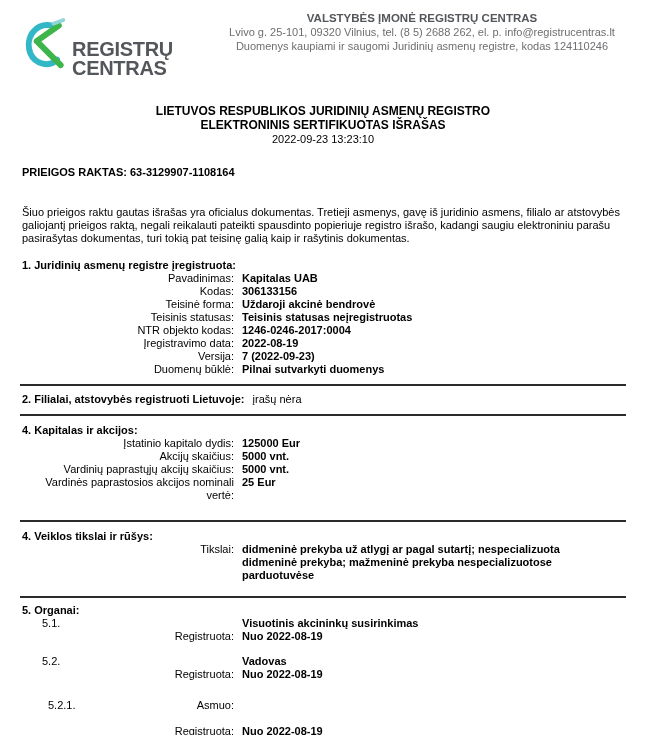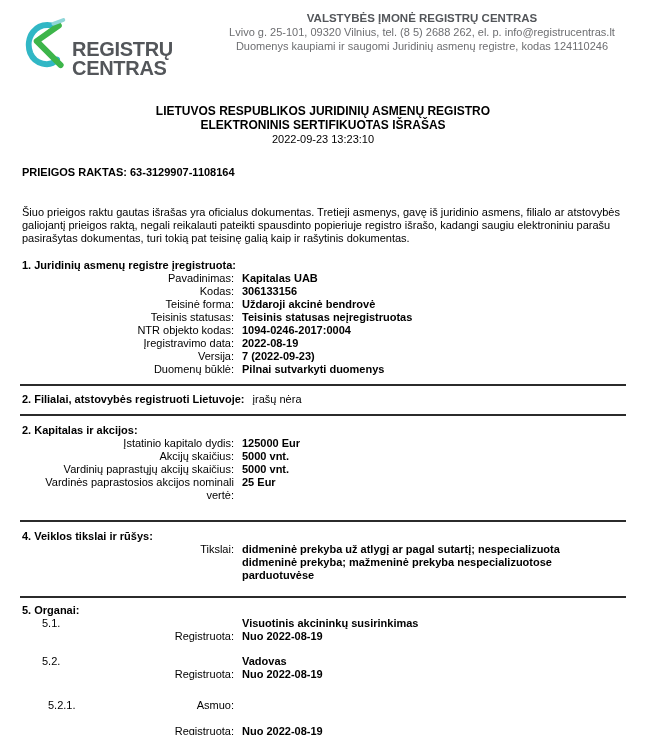--- a/index.html
+++ b/index.html
@@ -102,21 +102,21 @@
     <div class="field-row">
       <div class="field-label">Teisinė forma:</div>
       <div class="field-value">Uždaroji akcinė bendrovė</div>
     </div>
     <div class="field-row">
       <div class="field-label">Teisinis statusas:</div>
       <div class="field-value">Teisinis statusas neįregistruotas</div>
     </div>
     <div class="field-row">
       <div class="field-label">NTR objekto kodas:</div>
-      <div class="field-value">1094-0246-2017:0004</div>
+      <div class="field-value">1246-0246-2017:0004</div>
     </div>
     <div class="field-row">
       <div class="field-label">Įregistravimo data:</div>
       <div class="field-value">2022-08-19</div>
     </div>
     <div class="field-row">
       <div class="field-label">Versija:</div>
       <div class="field-value">7 (2022-09-23)</div>
     </div>
     <div class="field-row">
@@ -127,21 +127,21 @@
 
   <div class="divider div1"></div>
 
   <div class="inline-row">
     <span class="section-heading-inline">2. Filialai, atstovybės registruoti Lietuvoje:</span>
     <span class="plain-value">įrašų nėra</span>
   </div>
 
   <div class="divider div2"></div>
 
-  <div class="section-heading mt8">2. Kapitalas ir akcijos:</div>
+  <div class="section-heading mt8">4. Kapitalas ir akcijos:</div>
   <div>
     <div class="field-row">
       <div class="field-label">Įstatinio kapitalo dydis:</div>
       <div class="field-value">125000 Eur</div>
     </div>
     <div class="field-row">
       <div class="field-label">Akcijų skaičius:</div>
       <div class="field-value">5000 vnt.</div>
     </div>
     <div class="field-row">

